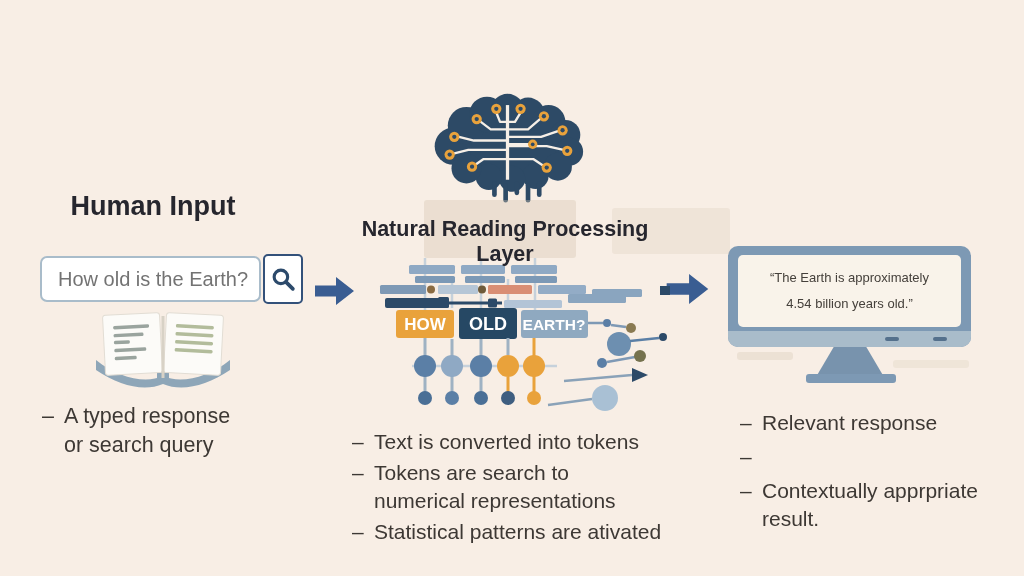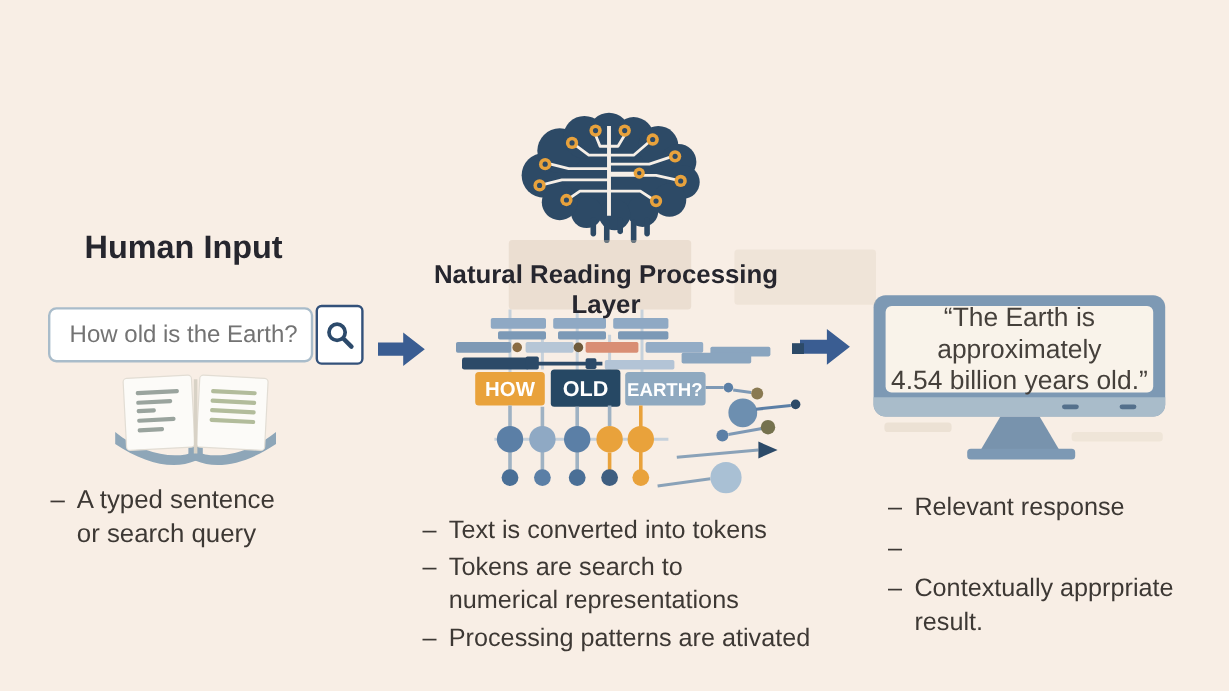--- a/index.html
+++ b/index.html
@@ -39,21 +39,21 @@
   #list-ai li{margin-bottom:6px;}
 
   .monitor-frame{position:absolute;left:728px;top:246px;width:243px;height:101px;
                  background:#7d99b4;border-radius:10px;}
   .monitor-chin{position:absolute;left:0;bottom:0;width:100%;height:16px;
                 background:#a9bcca;border-radius:0 0 10px 10px;}
   .chin-dash{position:absolute;top:6px;width:14px;height:4px;background:#54708c;border-radius:2px;}
   .chin-dash.d1{right:72px;} .chin-dash.d2{right:24px;}
   .monitor-screen{position:absolute;left:10px;top:9px;width:223px;height:72px;
                   background:#f9f3ea;border-radius:5px;display:flex;align-items:center;justify-content:center;}
-  .screen-text{font-size:22px;color:#45403b;text-align:center;white-space:pre-line;line-height:26px;}
+  .screen-text{font-size:13px;color:#45403b;text-align:center;white-space:pre-line;line-height:26px;}
   .monitor-stand{position:absolute;left:816px;top:347px;width:68px;height:30px;background:#7893ad;
                  clip-path:polygon(26% 0,74% 0,100% 100%,0% 100%);}
   .monitor-base{position:absolute;left:806px;top:374px;width:90px;height:9px;background:#7d99b4;border-radius:3px;}
   .shadow1{position:absolute;left:737px;top:352px;width:56px;height:8px;background:#ece1d4;border-radius:3px;}
   .shadow2{position:absolute;left:893px;top:360px;width:76px;height:8px;background:#efe5d8;border-radius:3px;}
 </style>
 </head>
 <body>
 
 <div class="canvas">
@@ -86,21 +86,21 @@
       <rect x="87" y="27" width="38" height="3.5" rx="1.5" fill="#b2bc9b"></rect>
       <rect x="87" y="35" width="38" height="3.5" rx="1.5" fill="#b2bc9b"></rect>
       <rect x="87" y="43" width="38" height="3.5" rx="1.5" fill="#b2bc9b"></rect>
     </g>
     <path d="M75,10 V72" stroke="#d8d2c6" stroke-width="3"></path>
   </svg>
 
   <ul class="bullet-list" id="list-human">
     <li>
       <span class="dash">–</span>
-      <span class="bt">A typed sentence
+      <span class="bt">A typed response
 or search query</span>
     </li>
   </ul>
 
   <svg class="abs" style="left:314px;top:276px;" width="42" height="30" viewBox="0 0 40 30">
     <path d="M0,9.5 H21 V1 L39,15 L21,29 V20.5 H0 Z" fill="#3a5d92"></path>
   </svg>
   <svg class="abs" style="left:666px;top:273px;" width="44" height="32" viewBox="0 0 40 30">
     <path d="M0,9.5 H21 V1 L39,15 L21,29 V20.5 H0 Z" fill="#3a5d92"></path>
   </svg>
@@ -288,21 +288,21 @@
       <span class="dash">–</span>
       <span class="bt">Text is converted into tokens</span>
     </li>
     <li>
       <span class="dash">–</span>
       <span class="bt">Tokens are search to
 numerical representations</span>
     </li>
     <li>
       <span class="dash">–</span>
-      <span class="bt">Processing patterns are ativated</span>
+      <span class="bt">Statistical patterns are ativated</span>
     </li>
   </ul>
 
 
   <div class="monitor-frame">
     <div class="monitor-screen">
       <div class="screen-text">“The Earth is approximately
 4.54 billion years old.”</div>
     </div>
     <div class="monitor-chin">

